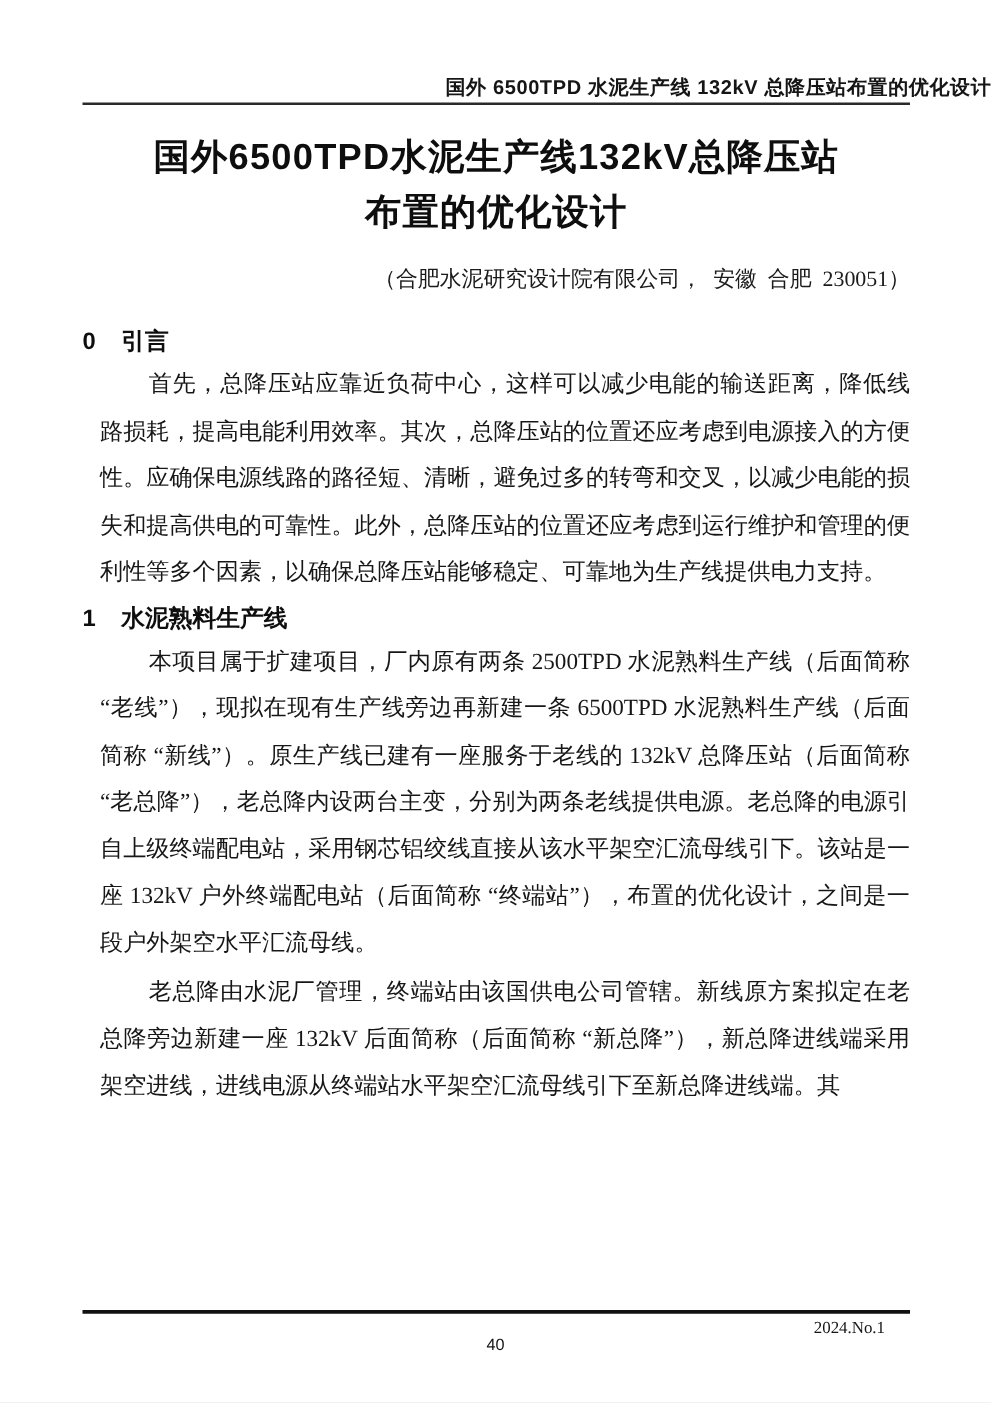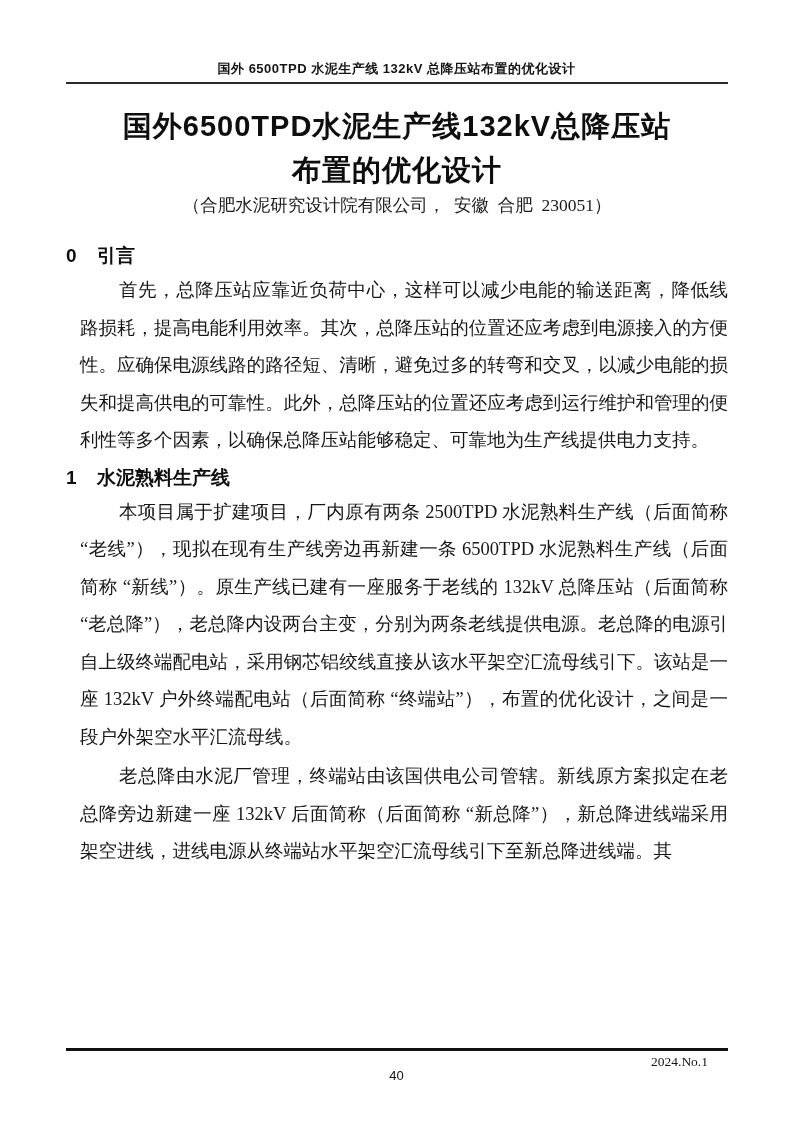--- a/index.html
+++ b/index.html
@@ -16,24 +16,24 @@
     overflow: hidden;
     color: #121212;
     font-family: "Liberation Serif", serif;
   }
   
   .running-head {
     position: absolute;
     top: 60px;
     left: 0;
     right: 0;
-    text-align: center;
+    text-align: right;
     font-family: "Liberation Sans", sans-serif;
     font-weight: bold;
-    font-size: 13px;
+    font-size: 16px;
     letter-spacing: 0.5px;
     color: #151515;
   }
   .head-rule {
     position: absolute;
     top: 82px;
     left: 66px;
     width: 662px;
     height: 2px;
     background: #2a2a2a;
@@ -55,24 +55,24 @@
     color: #0e0e0e;
   }
   .author {
     text-align: center;
     font-size: 17px;
     line-height: 24px;
     margin-top: 12px;
     color: #1a1a1a;
   }
   .affiliation {
-    text-align: center;
+    text-align: right;
     font-size: 17.5px;
     line-height: 26px;
-    margin-top: 0;
+    margin-top: 18px;
     white-space: pre-wrap;
     color: #1a1a1a;
   }
   .sec-head {
     display: flex;
     align-items: baseline;
     font-family: "Liberation Sans", sans-serif;
     font-weight: bold;
     font-size: 19px;
     line-height: 28px;

